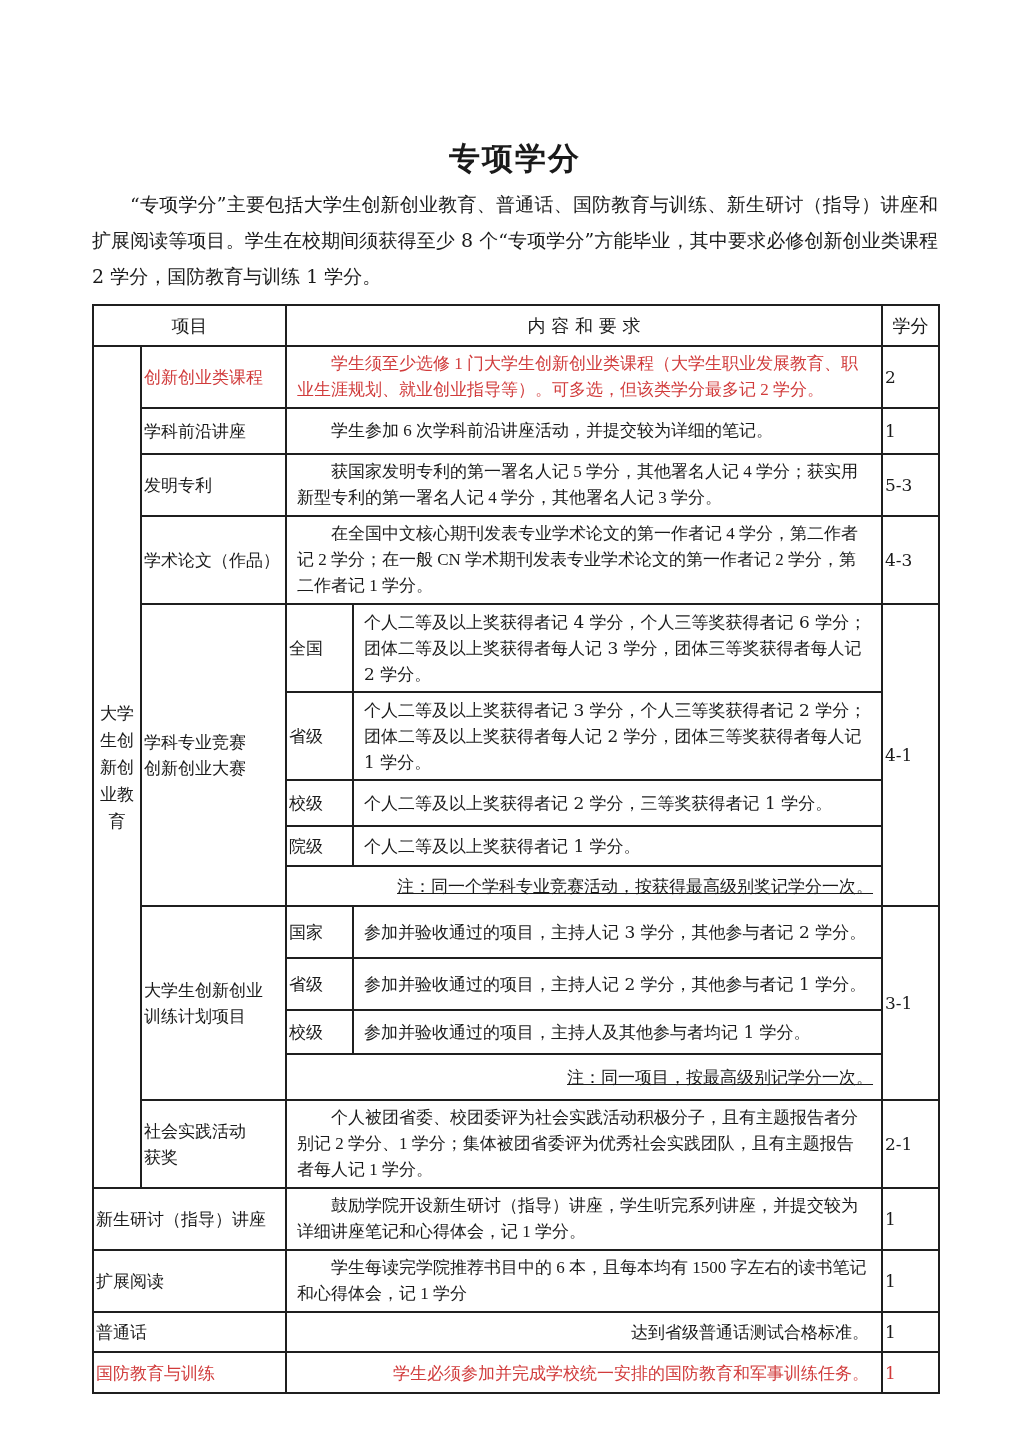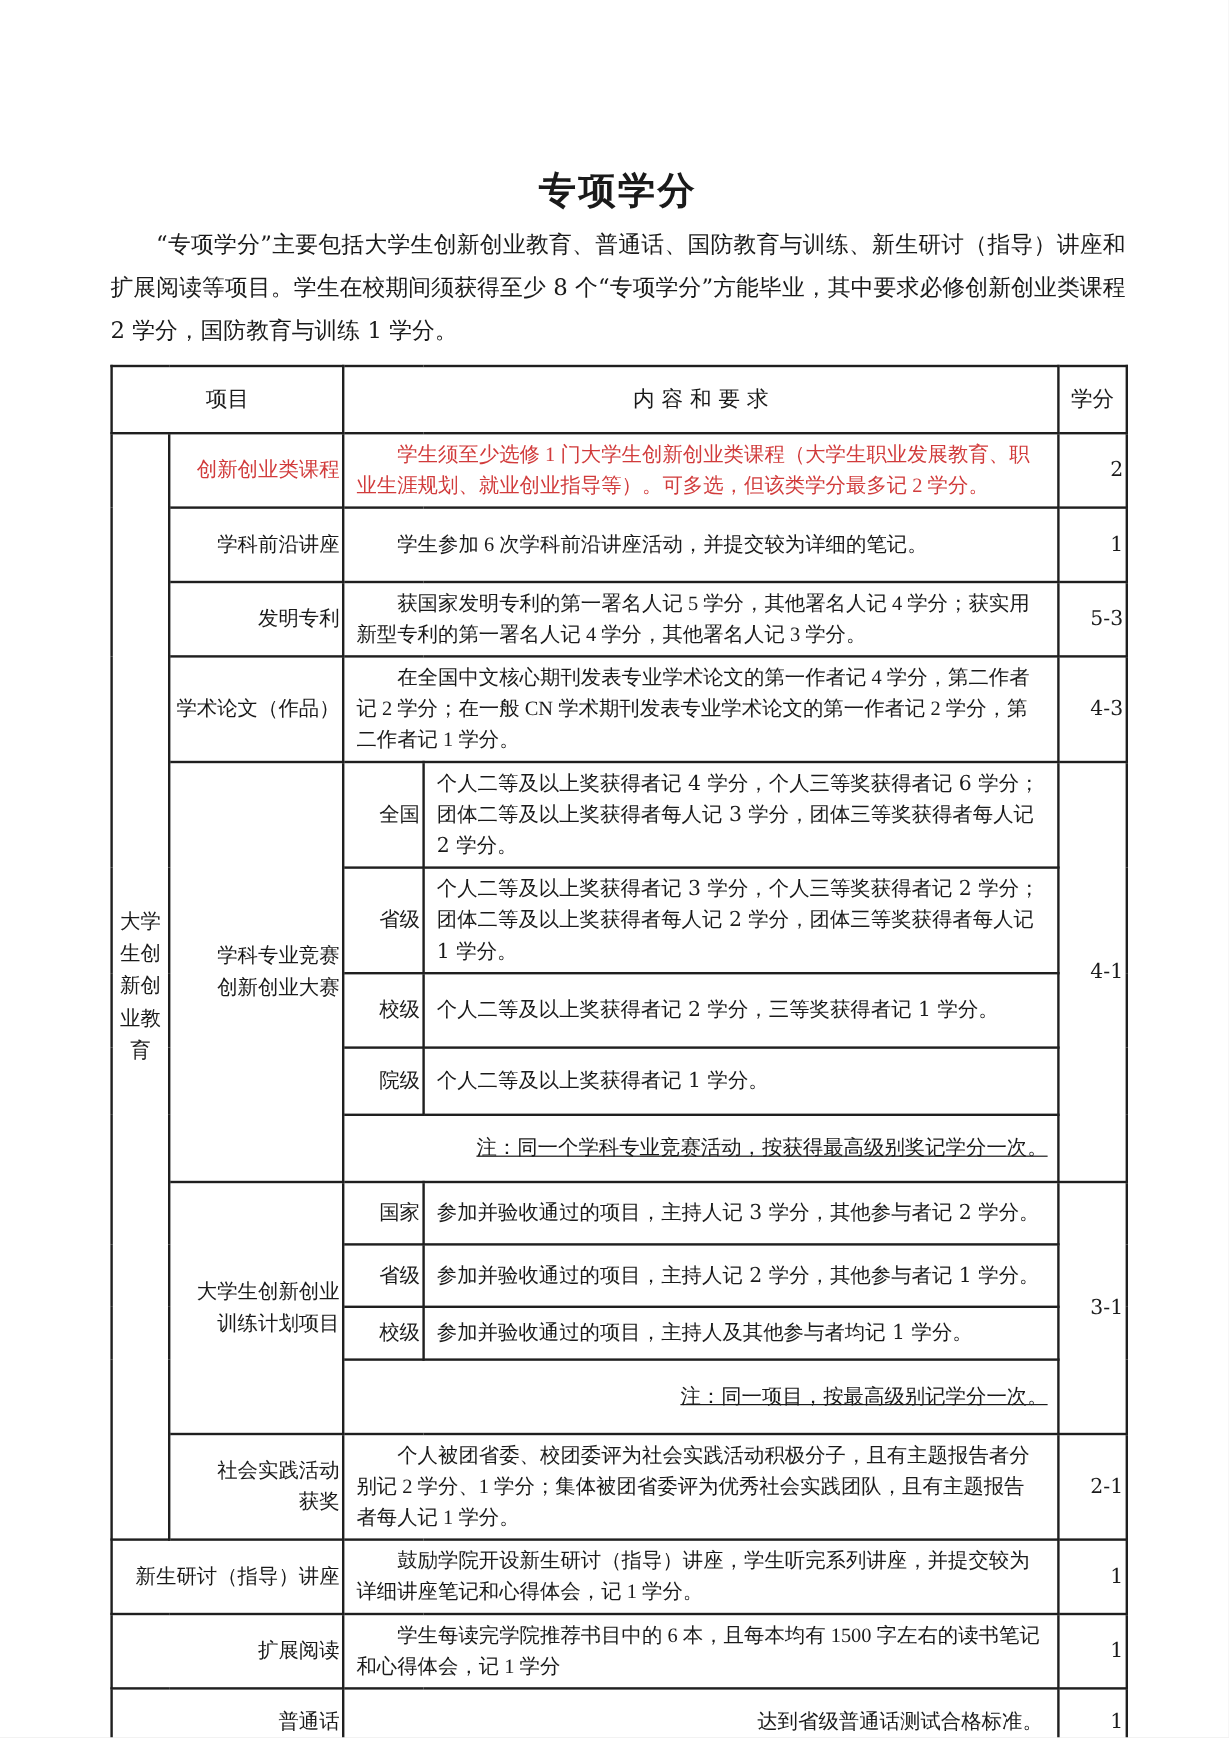--- a/index.html
+++ b/index.html
@@ -37,32 +37,32 @@
   col.c1{width:48px;} col.c2{width:145px;} col.c3{width:67px;} col.c4{width:529px;} col.c5{width:57px;}
 
   td {
     border:2px solid #1f1f1f;
     font-size:17px;
     line-height:26px;
     vertical-align:middle;
     padding:3px 8px;
     word-break:break-all;
   }
-  td.c  { text-align:right; padding:3px 2px; }
+  td.c  { text-align:left; padding:3px 2px; }
   td.hdr{ text-align:center; font-size:18px; }
   td.content { text-align:left; padding:4px 12px 4px 10px; }
   td.content.ind { text-indent:2em;font-family:Liberation Serif, serif; }
   td.content.ctr { text-align:right; text-indent:0; }
   td.note { text-align:right; padding-left:38px;text-decoration:underline; }
   td.group { text-align:center; padding:2px 4px; line-height:27px;margin-left:35px; }
   .red { color:#d13b3b; }
   .line { display:block; }
 
-  tr.h44{height:44px;} tr.h46{height:62px;padding-left:12px;} tr.h48{height:56px;}
-  tr.h52{height:52px;} tr.h55{height:55px;} tr.h56{height:56px;}
+  tr.h44{height:44px;} tr.h46{height:46px;padding-left:12px;} tr.h48{height:40px;}
+  tr.h52{height:52px;} tr.h55{height:55px;} tr.h56{height:41px;}
   tr.h57{height:57px;} tr.h60{height:60px;}
 </style>
 </head>
 <body>
 
 <div class="page">
   <div class="doc">
 
     <h1 class="title">专项学分</h1>
 

